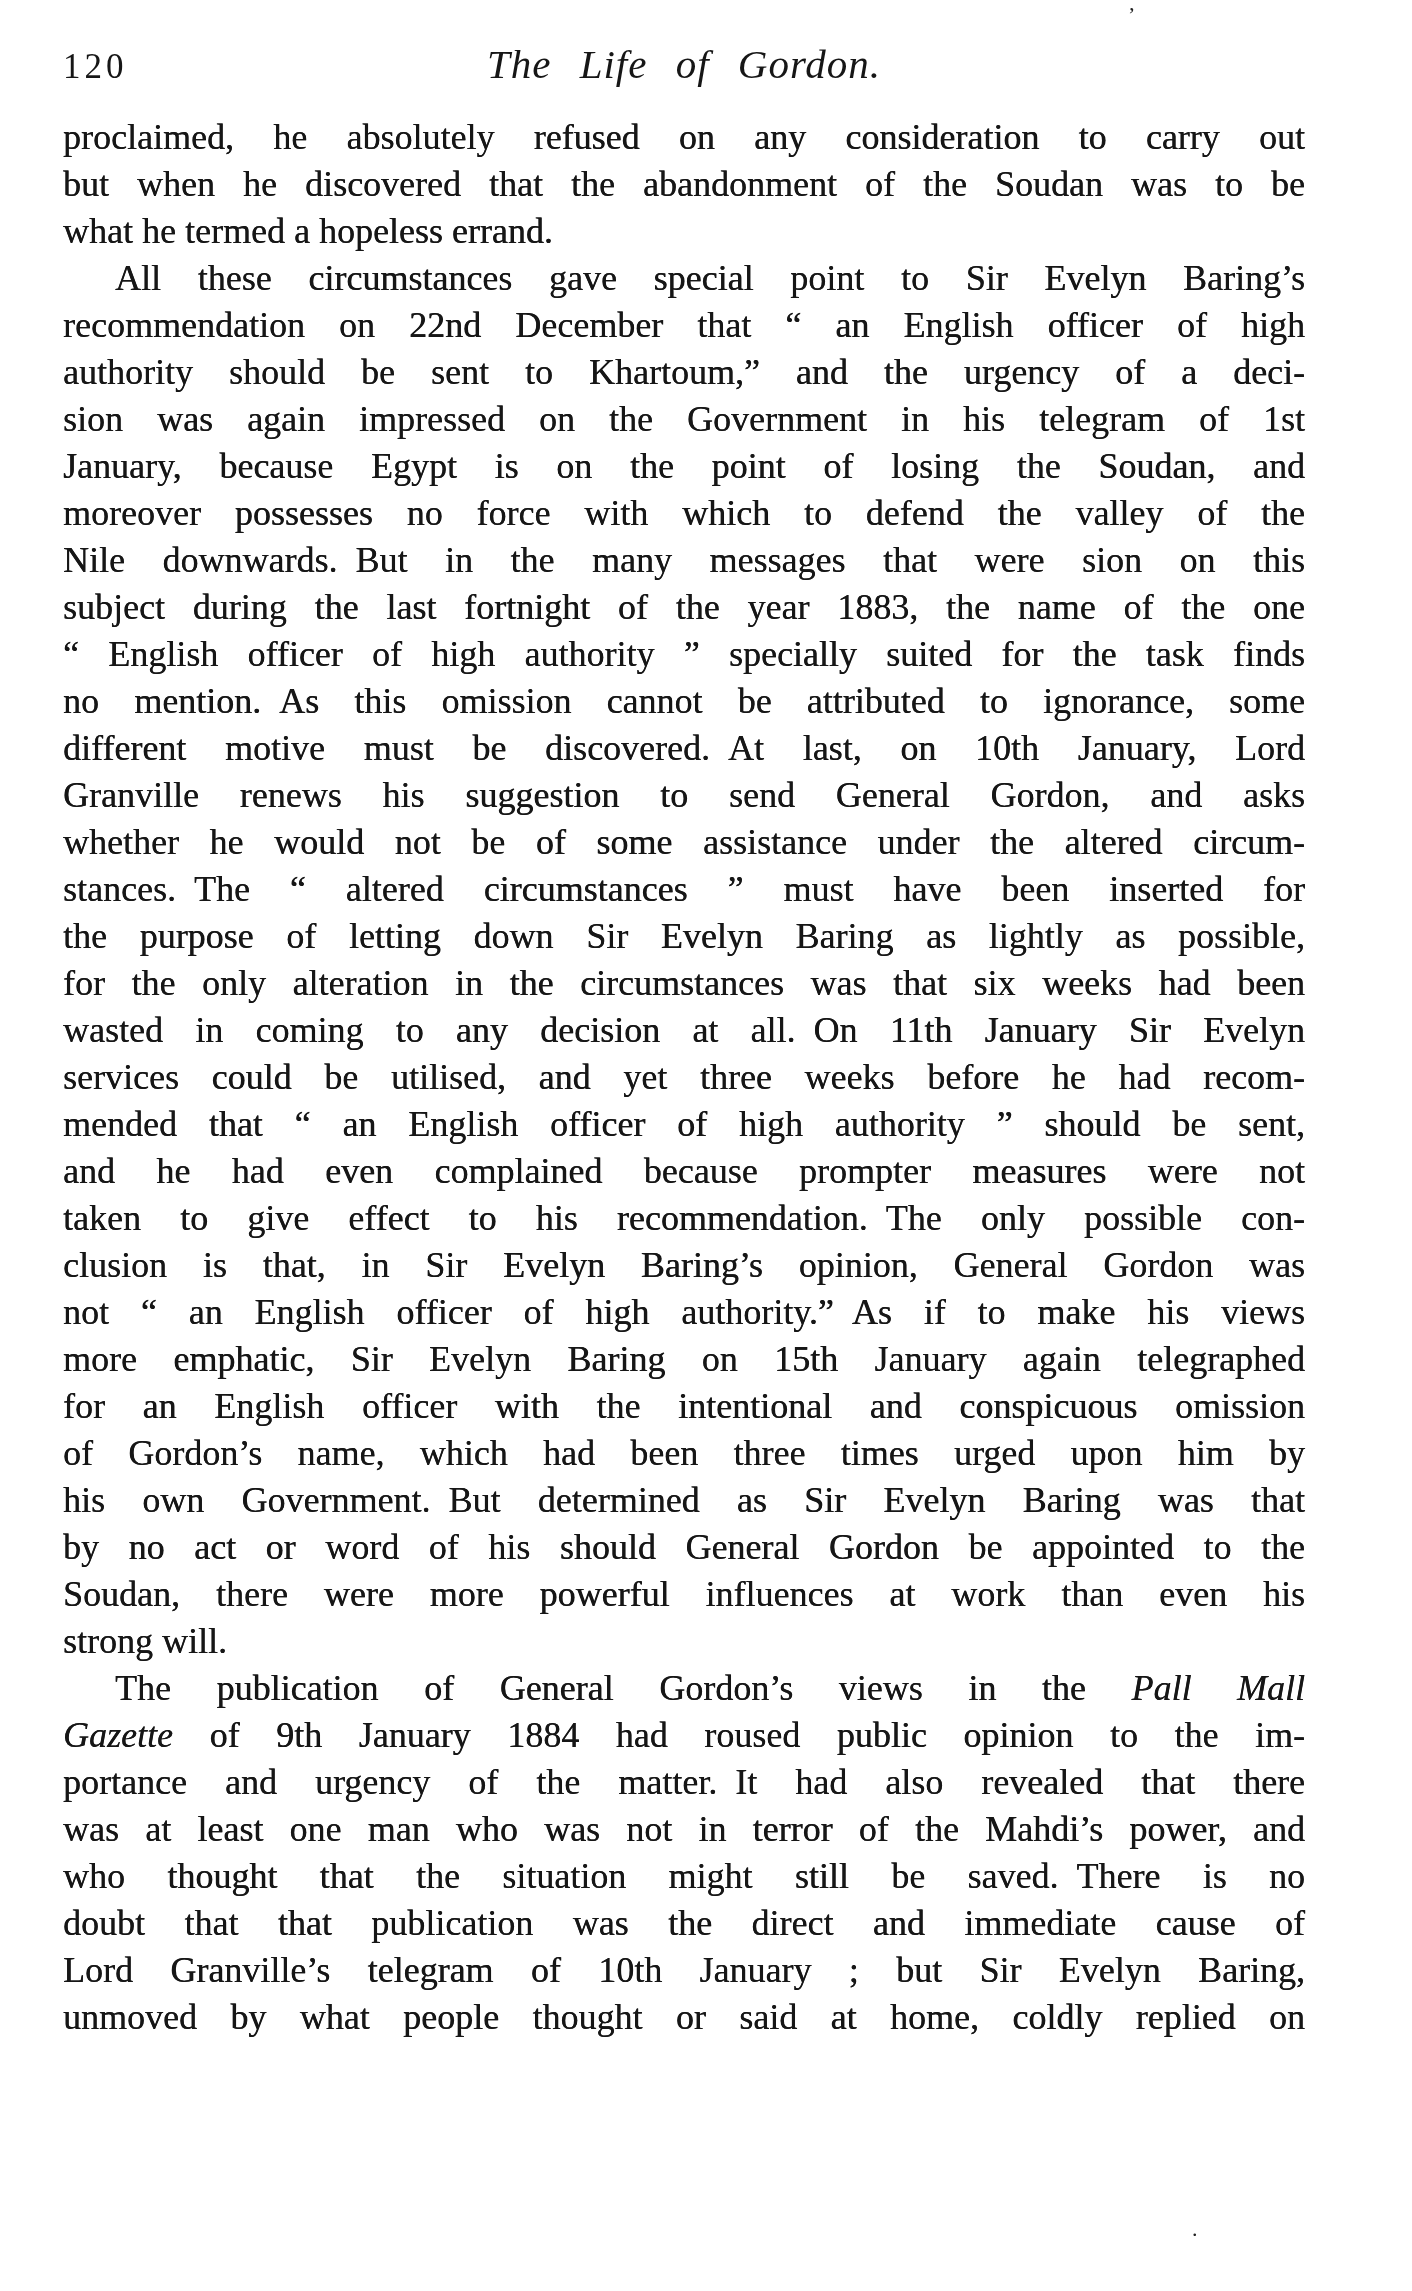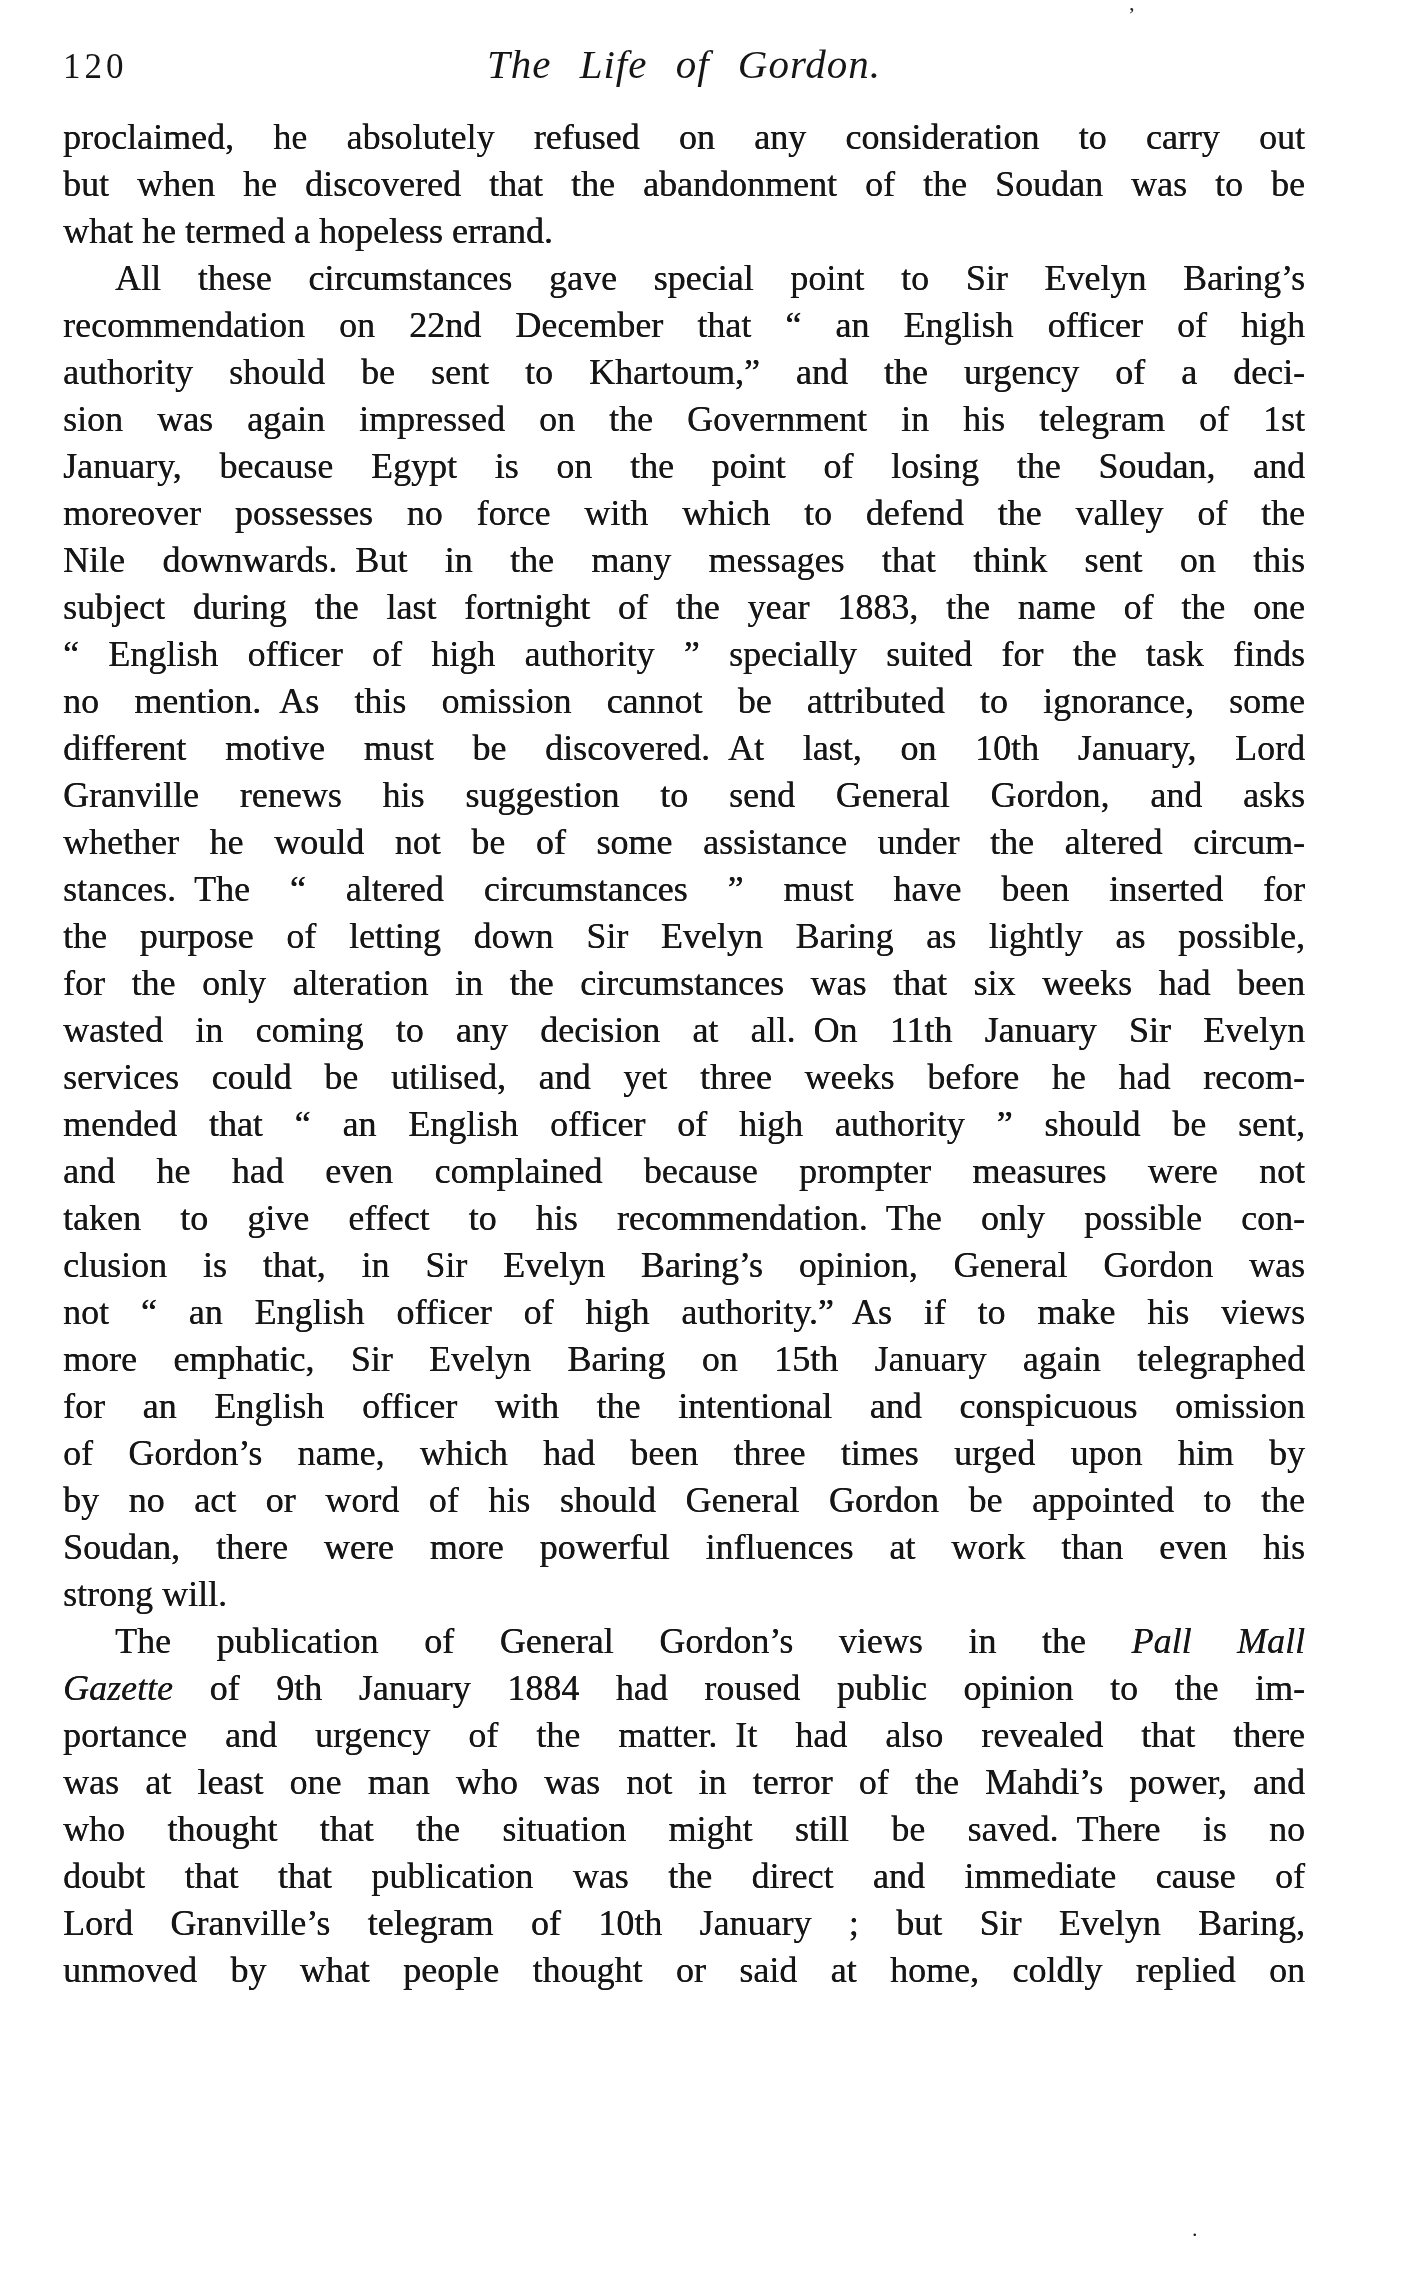--- a/index.html
+++ b/index.html
@@ -72,40 +72,41 @@
         <div class="line">but when he discovered that the abandonment of the Soudan was to be</div>
         <div class="line end">what he termed a hopeless errand.</div>
       </div>
       <div class="para">
         <div class="line first-indent">All these circumstances gave special point to Sir Evelyn Baring’s</div>
         <div class="line">recommendation on 22nd December that “ an English officer of high</div>
         <div class="line">authority should be sent to Khartoum,” and the urgency of a deci-</div>
         <div class="line">sion was again impressed on the Government in his telegram of 1st</div>
         <div class="line">January, because Egypt is on the point of losing the Soudan, and</div>
         <div class="line">moreover possesses no force with which to defend the valley of the</div>
-        <div class="line">Nile downwards. But in the many messages that think sent on this</div>
+        <div class="line">Nile downwards. But in the many messages that were sion on this</div>
         <div class="line">subject during the last fortnight of the year 1883, the name of the one</div>
         <div class="line">“ English officer of high authority ” specially suited for the task finds</div>
         <div class="line">no mention. As this omission cannot be attributed to ignorance, some</div>
         <div class="line">different motive must be discovered. At last, on 10th January, Lord</div>
         <div class="line">Granville renews his suggestion to send General Gordon, and asks</div>
         <div class="line">whether he would not be of some assistance under the altered circum-</div>
         <div class="line">stances. The “ altered circumstances ” must have been inserted for</div>
         <div class="line">the purpose of letting down Sir Evelyn Baring as lightly as possible,</div>
         <div class="line">for the only alteration in the circumstances was that six weeks had been</div>
         <div class="line">wasted in coming to any decision at all. On 11th January Sir Evelyn</div>
         <div class="line">services could be utilised, and yet three weeks before he had recom-</div>
         <div class="line">mended that “ an English officer of high authority ” should be sent,</div>
         <div class="line">and he had even complained because prompter measures were not</div>
         <div class="line">taken to give effect to his recommendation. The only possible con-</div>
         <div class="line">clusion is that, in Sir Evelyn Baring’s opinion, General Gordon was</div>
         <div class="line">not “ an English officer of high authority.” As if to make his views</div>
         <div class="line">more emphatic, Sir Evelyn Baring on 15th January again telegraphed</div>
         <div class="line">for an English officer with the intentional and conspicuous omission</div>
         <div class="line">of Gordon’s name, which had been three times urged upon him by</div>
+        <div class="line">his own Government. But determined as Sir Evelyn Baring was that</div>
         <div class="line">by no act or word of his should General Gordon be appointed to the</div>
         <div class="line">Soudan, there were more powerful influences at work than even his</div>
         <div class="line end">strong will.</div>
       </div>
       <div class="para">
         <div class="line first-indent">The publication of General Gordon’s views in the <i>Pall Mall</i></div>
         <div class="line"><i>Gazette</i> of 9th January 1884 had roused public opinion to the im-</div>
         <div class="line">portance and urgency of the matter. It had also revealed that there</div>
         <div class="line">was at least one man who was not in terror of the Mahdi’s power, and</div>
         <div class="line">who thought that the situation might still be saved. There is no</div>

